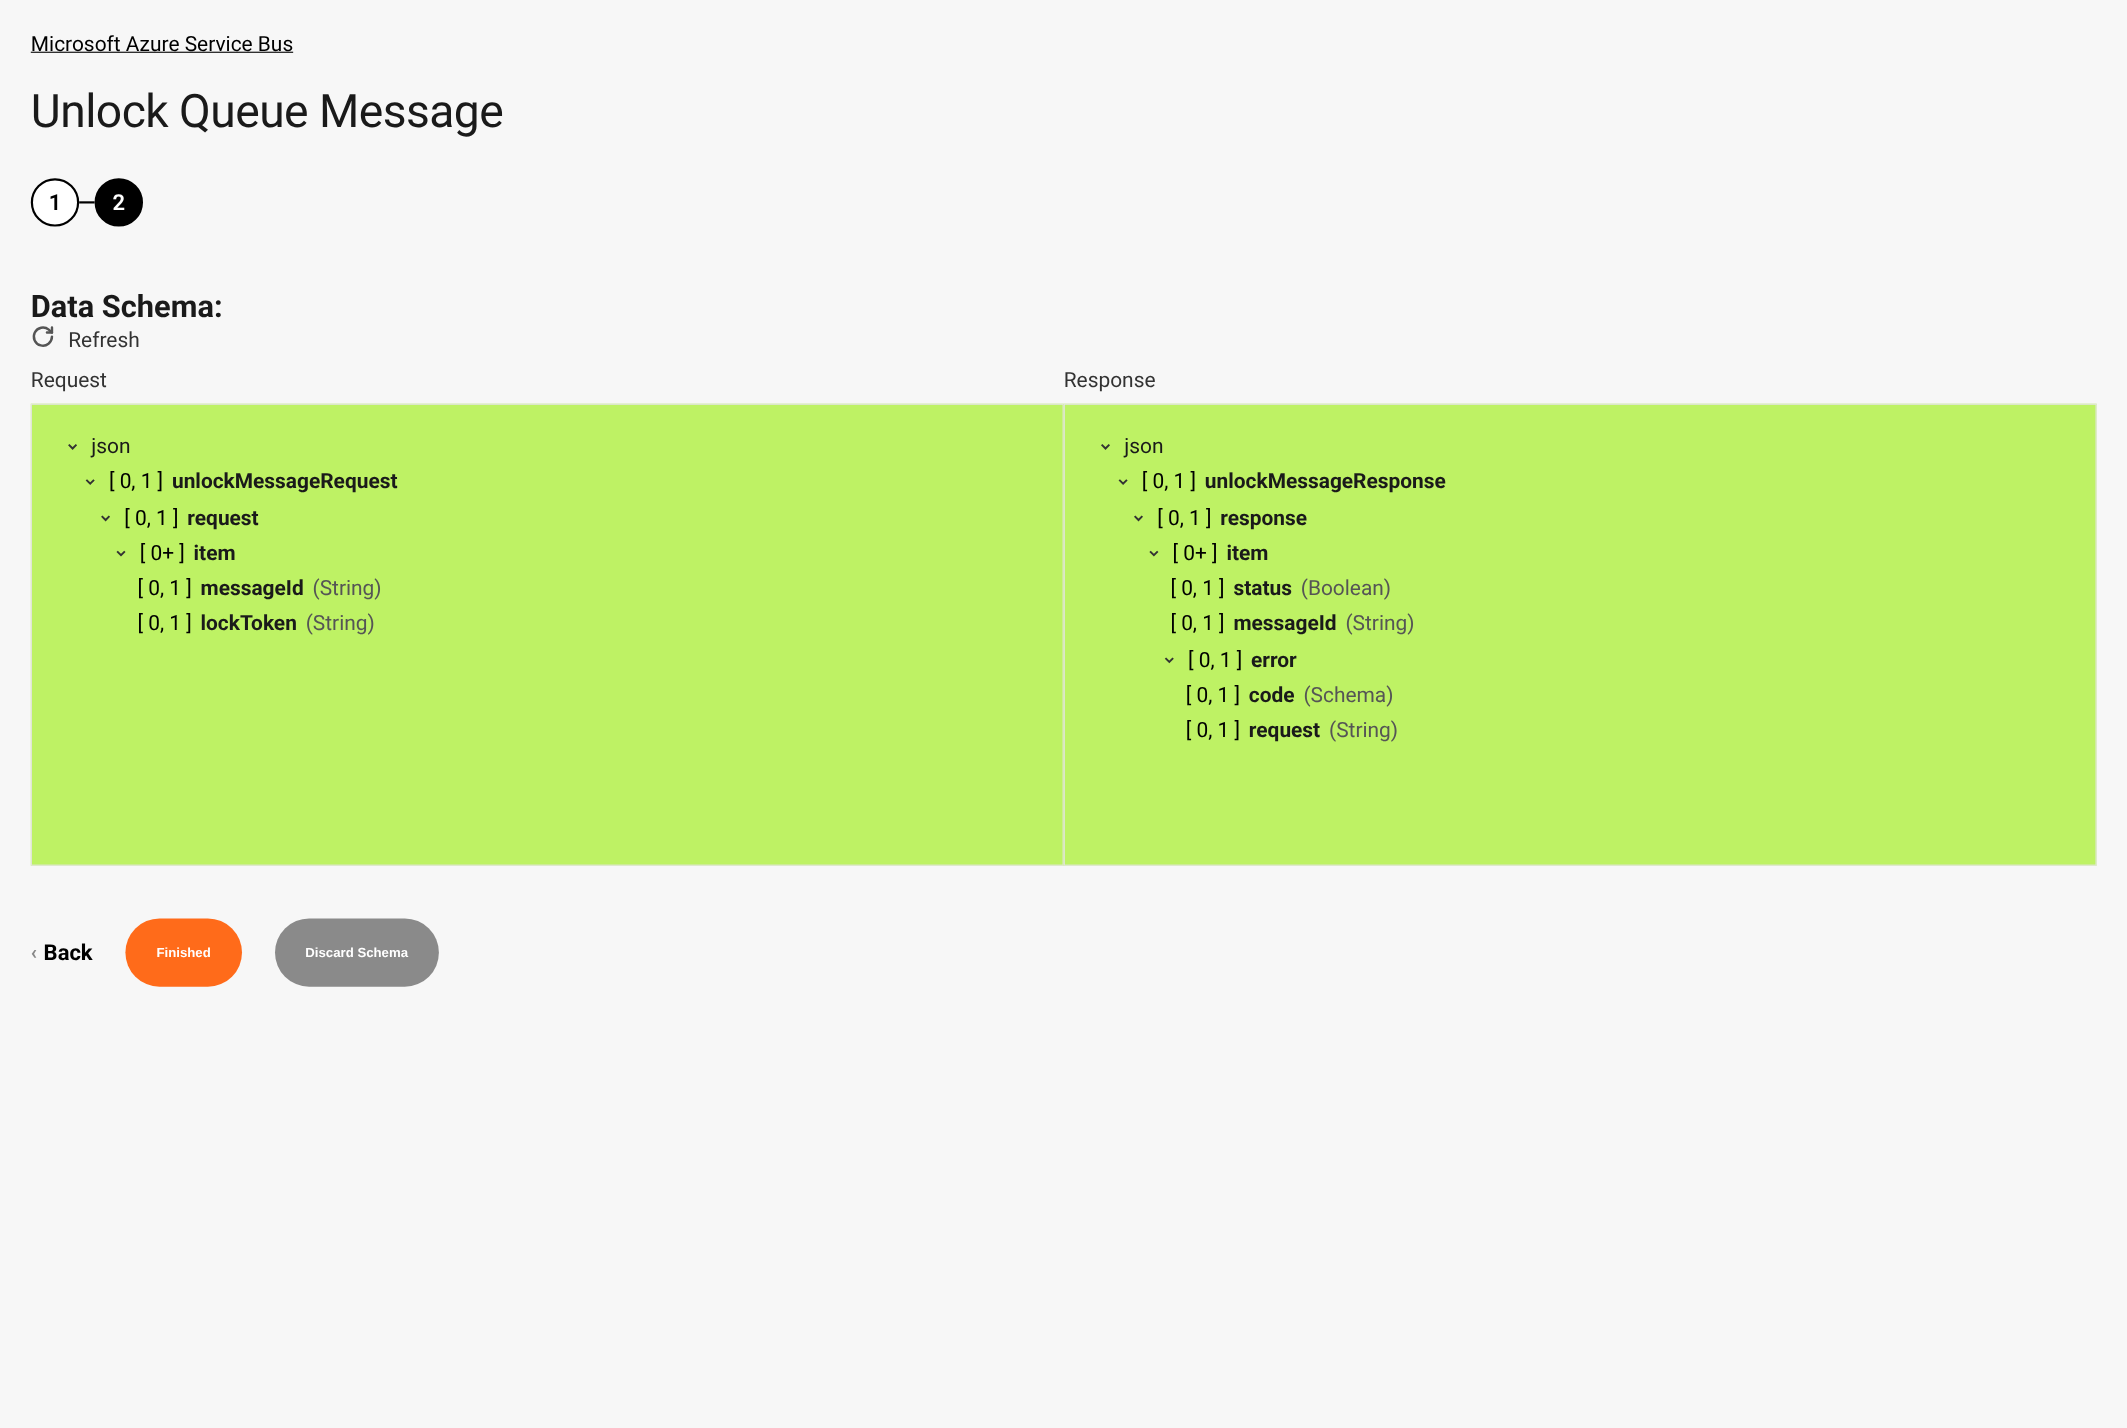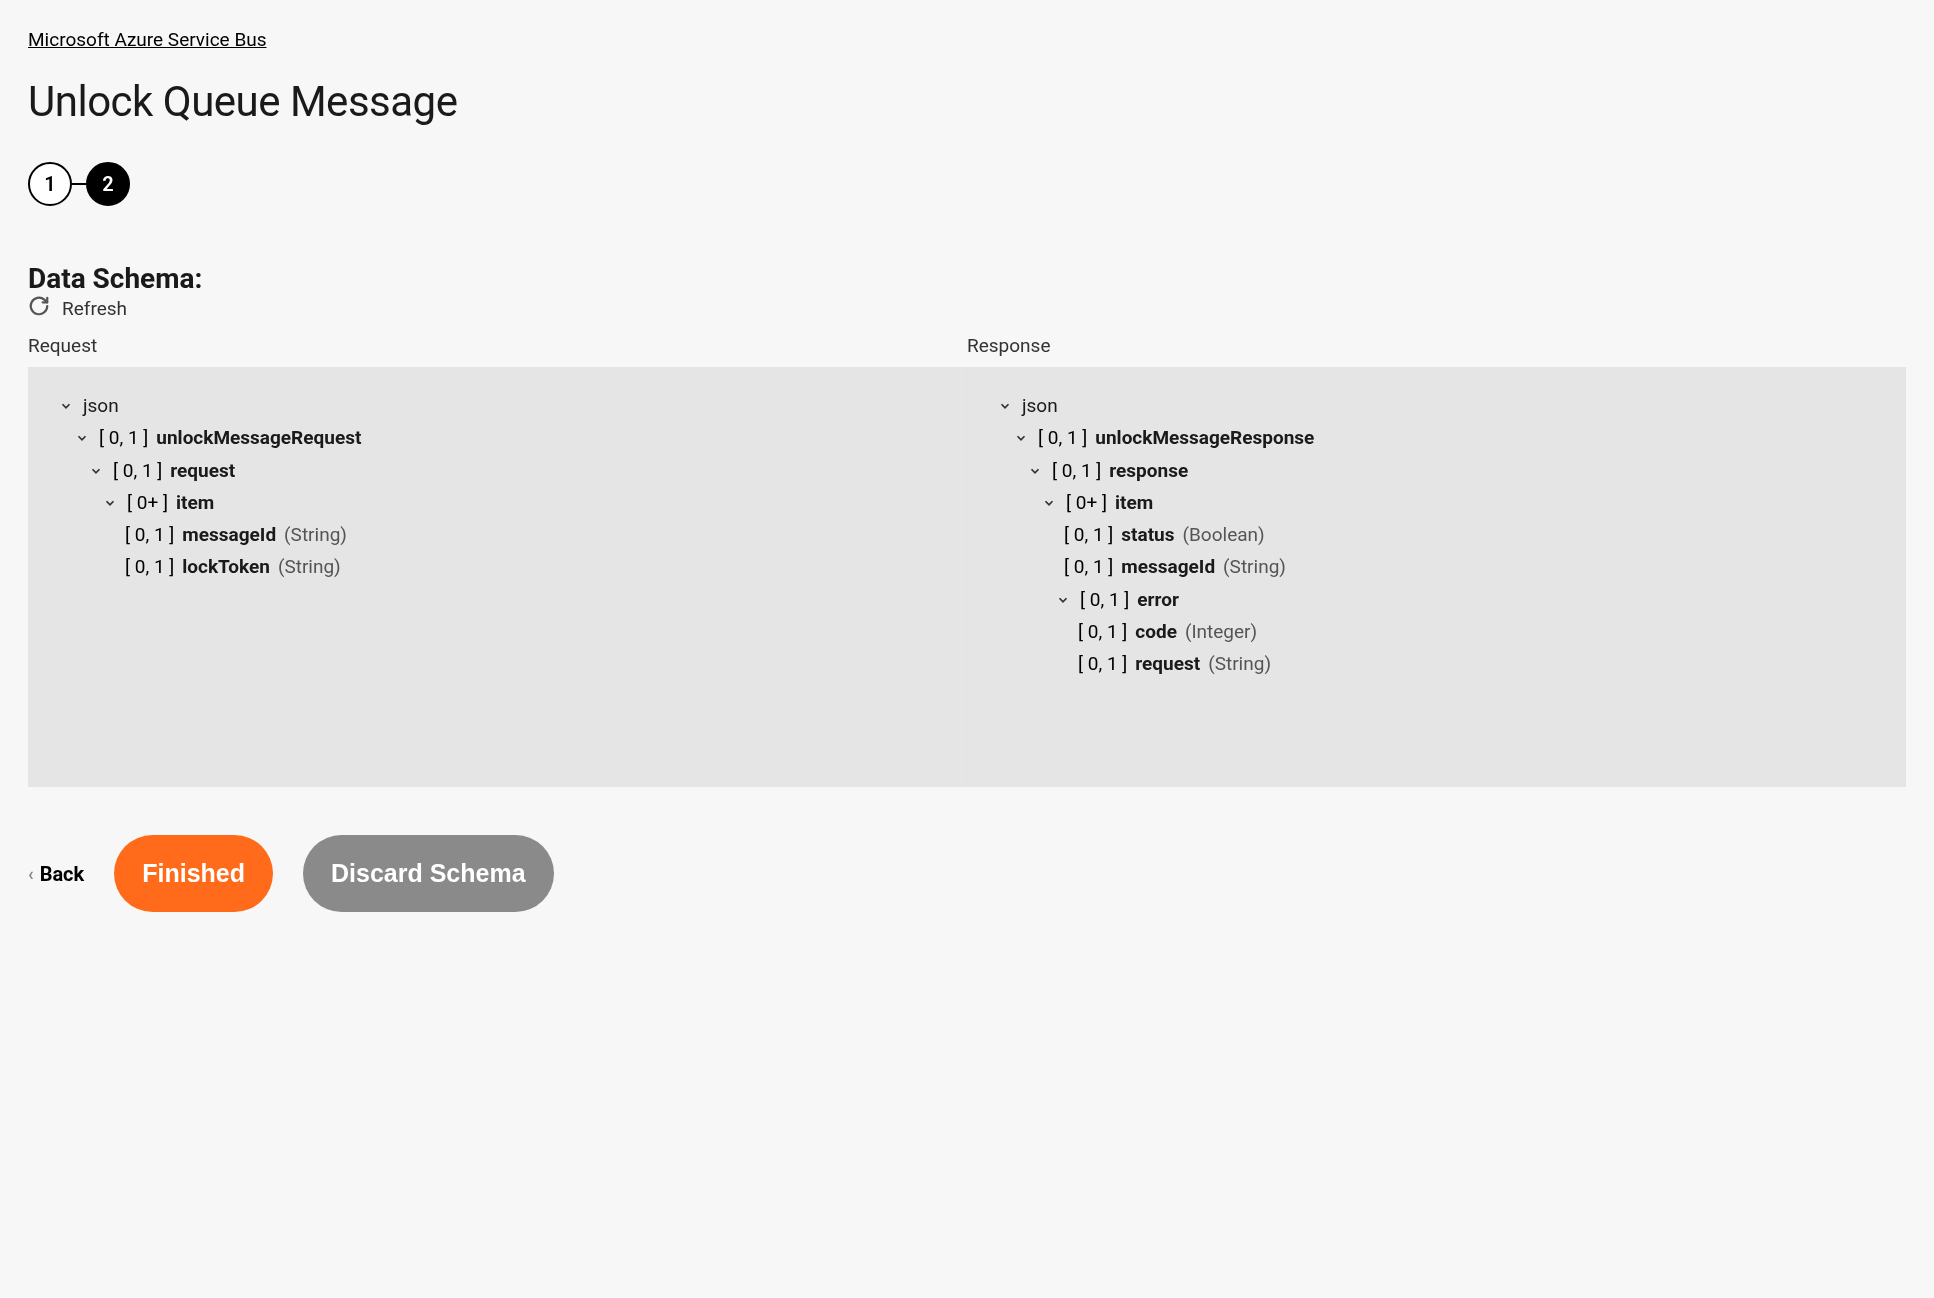--- a/index.html
+++ b/index.html
@@ -89,21 +89,21 @@
     .panel-wrap {
       display: flex;
       flex-direction: column;
     }
     .panel-label {
       font-size: 19px;
       color: #333;
       margin-bottom: 10px;
     }
     .panel {
-      background: #e5e5e5;
+      background: #bef264;
       border: 1px solid #e4e4e4;
       padding: 22px 28px;
       min-height: 420px;
       font-size: 19px;
       line-height: 1.7;
     }
     .tree-row {
       display: flex;
       align-items: center;
       gap: 8px;
@@ -148,21 +148,21 @@
       color: #000;
     }
     .back-chevron {
       font-size: 18px;
       color: #888;
     }
     .btn {
       border: none;
       border-radius: 999px;
       padding: 24px 28px;
-      font-size: 25px;
+      font-size: 12px;
       font-weight: 600;
       cursor: pointer;
       color: #fff;
     }
     .btn-primary {
       background: #ff6b1a;
     }
     .btn-secondary {
       background: #8a8a8a;
     }
@@ -317,21 +317,21 @@
               <polyline points="6 9 12 15 18 9"></polyline>
             </svg>
         </span>
         <span class="card-bracket">[ 0, 1 ]</span>
         <span class="field-name">error</span>
       </div>
 
       <div class="tree-row indent-5" style="padding-left:82px;">
         <span class="card-bracket">[ 0, 1 ]</span>
         <span class="field-name">code</span>
-        <span class="field-type">(Integer)</span>
+        <span class="field-type">(Schema)</span>
       </div>
 
       <div class="tree-row indent-5" style="padding-left:82px;">
         <span class="card-bracket">[ 0, 1 ]</span>
         <span class="field-name">request</span>
         <span class="field-type">(String)</span>
       </div>
 
     </div>
   </div>

